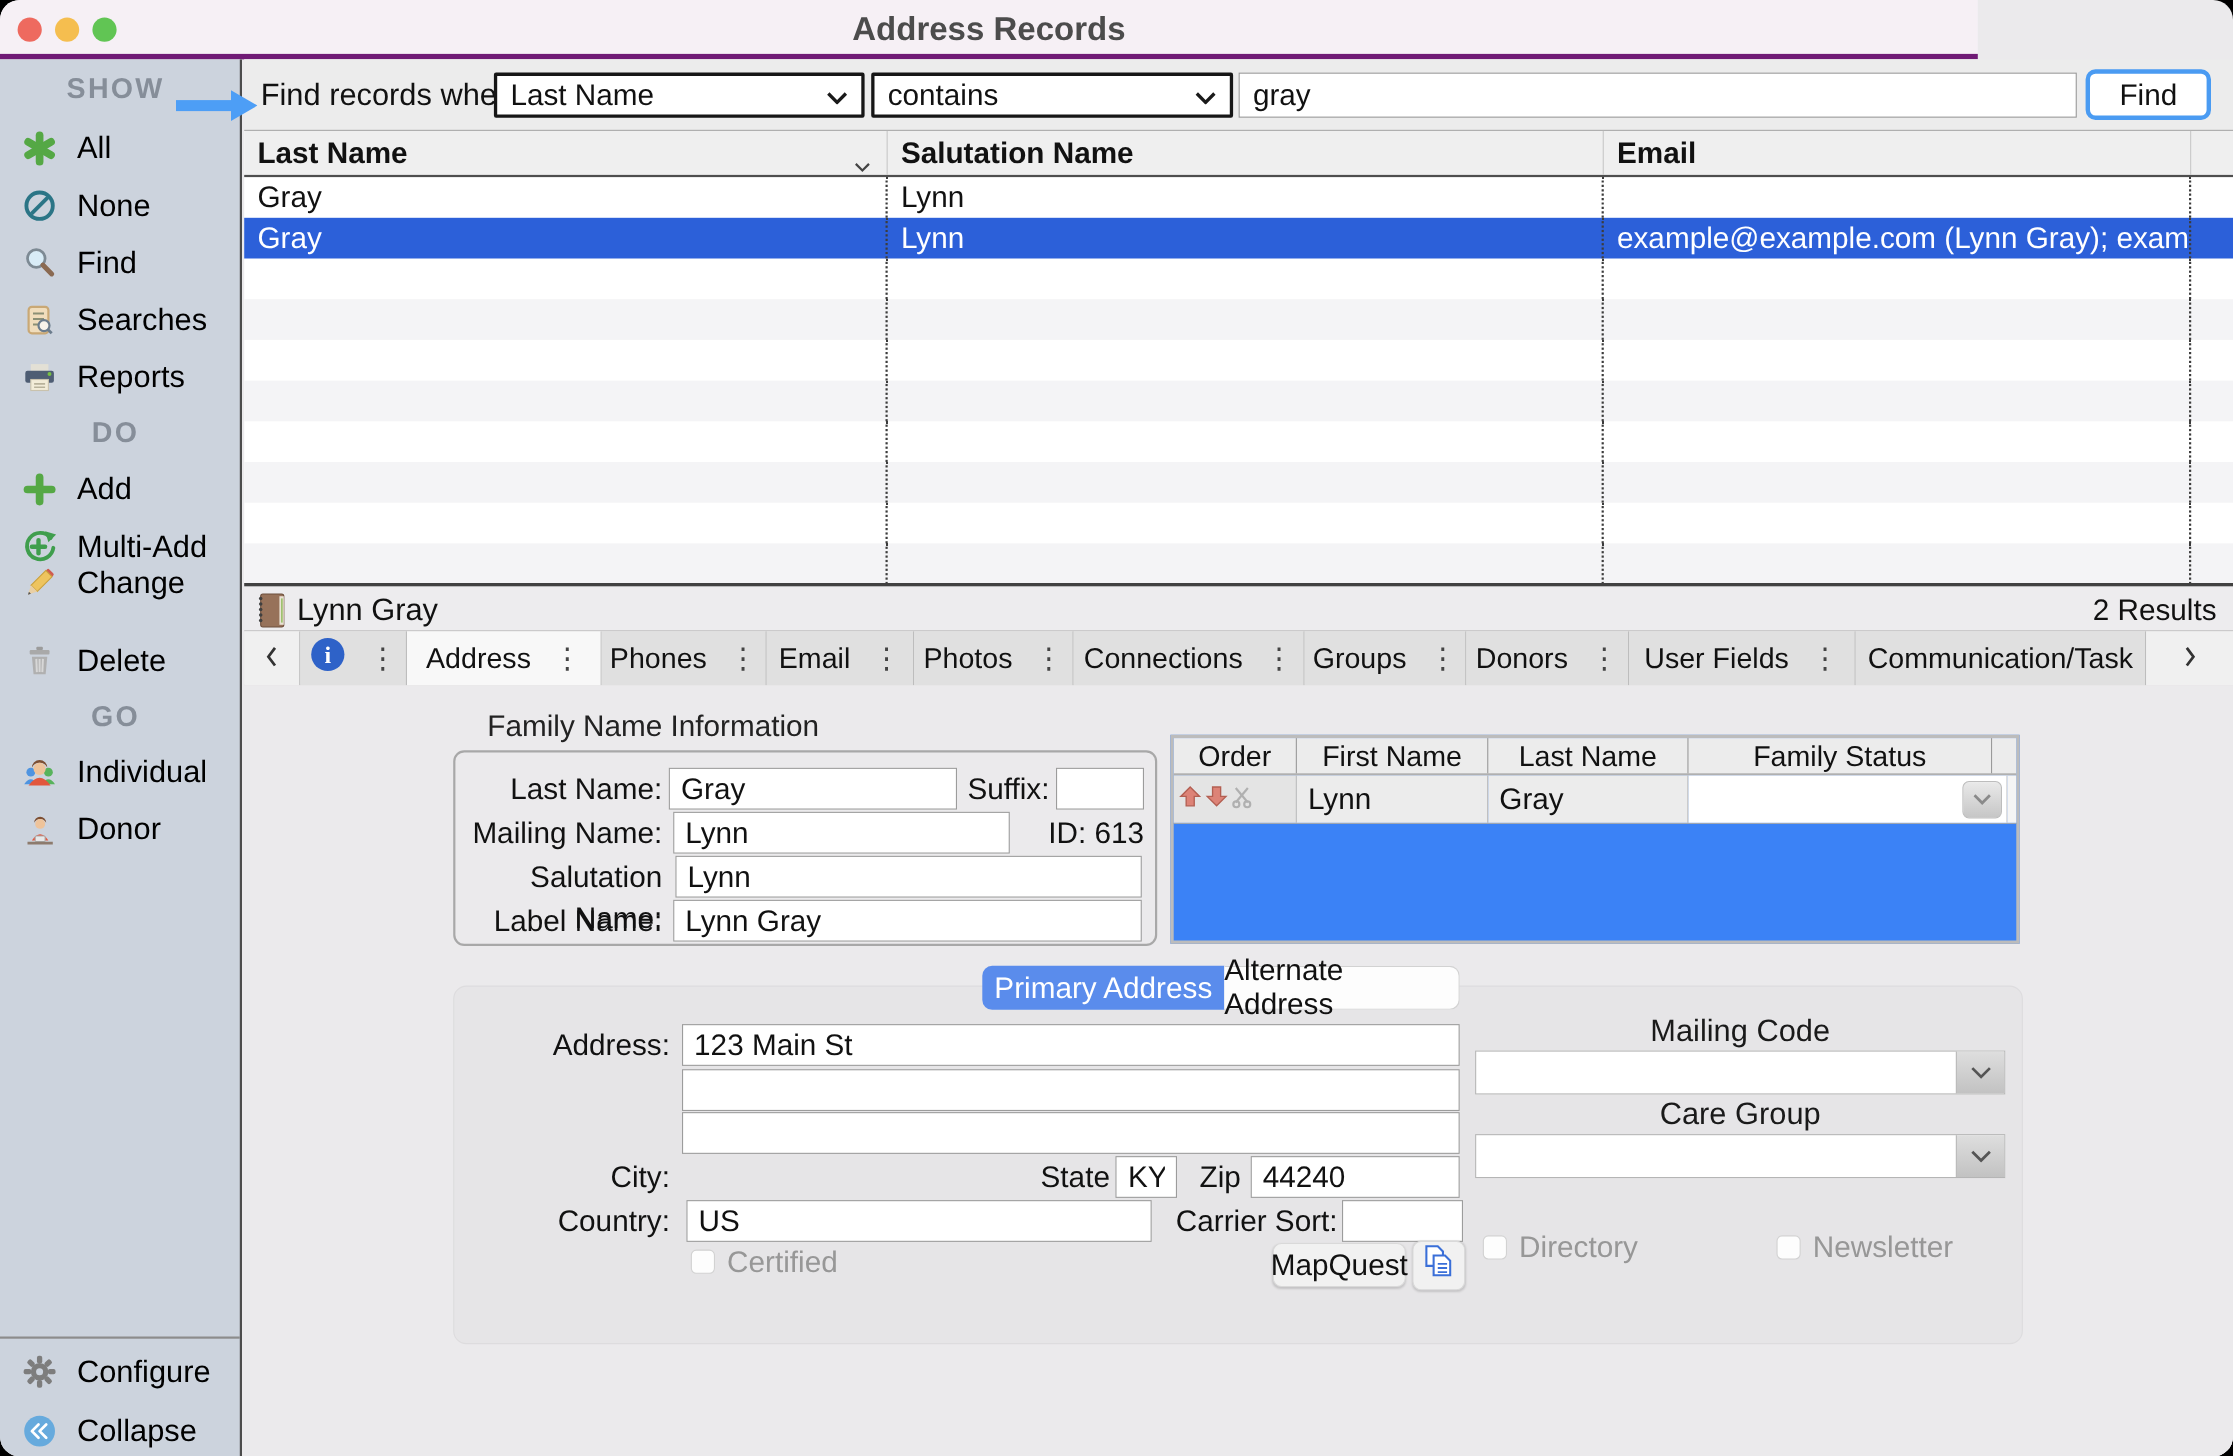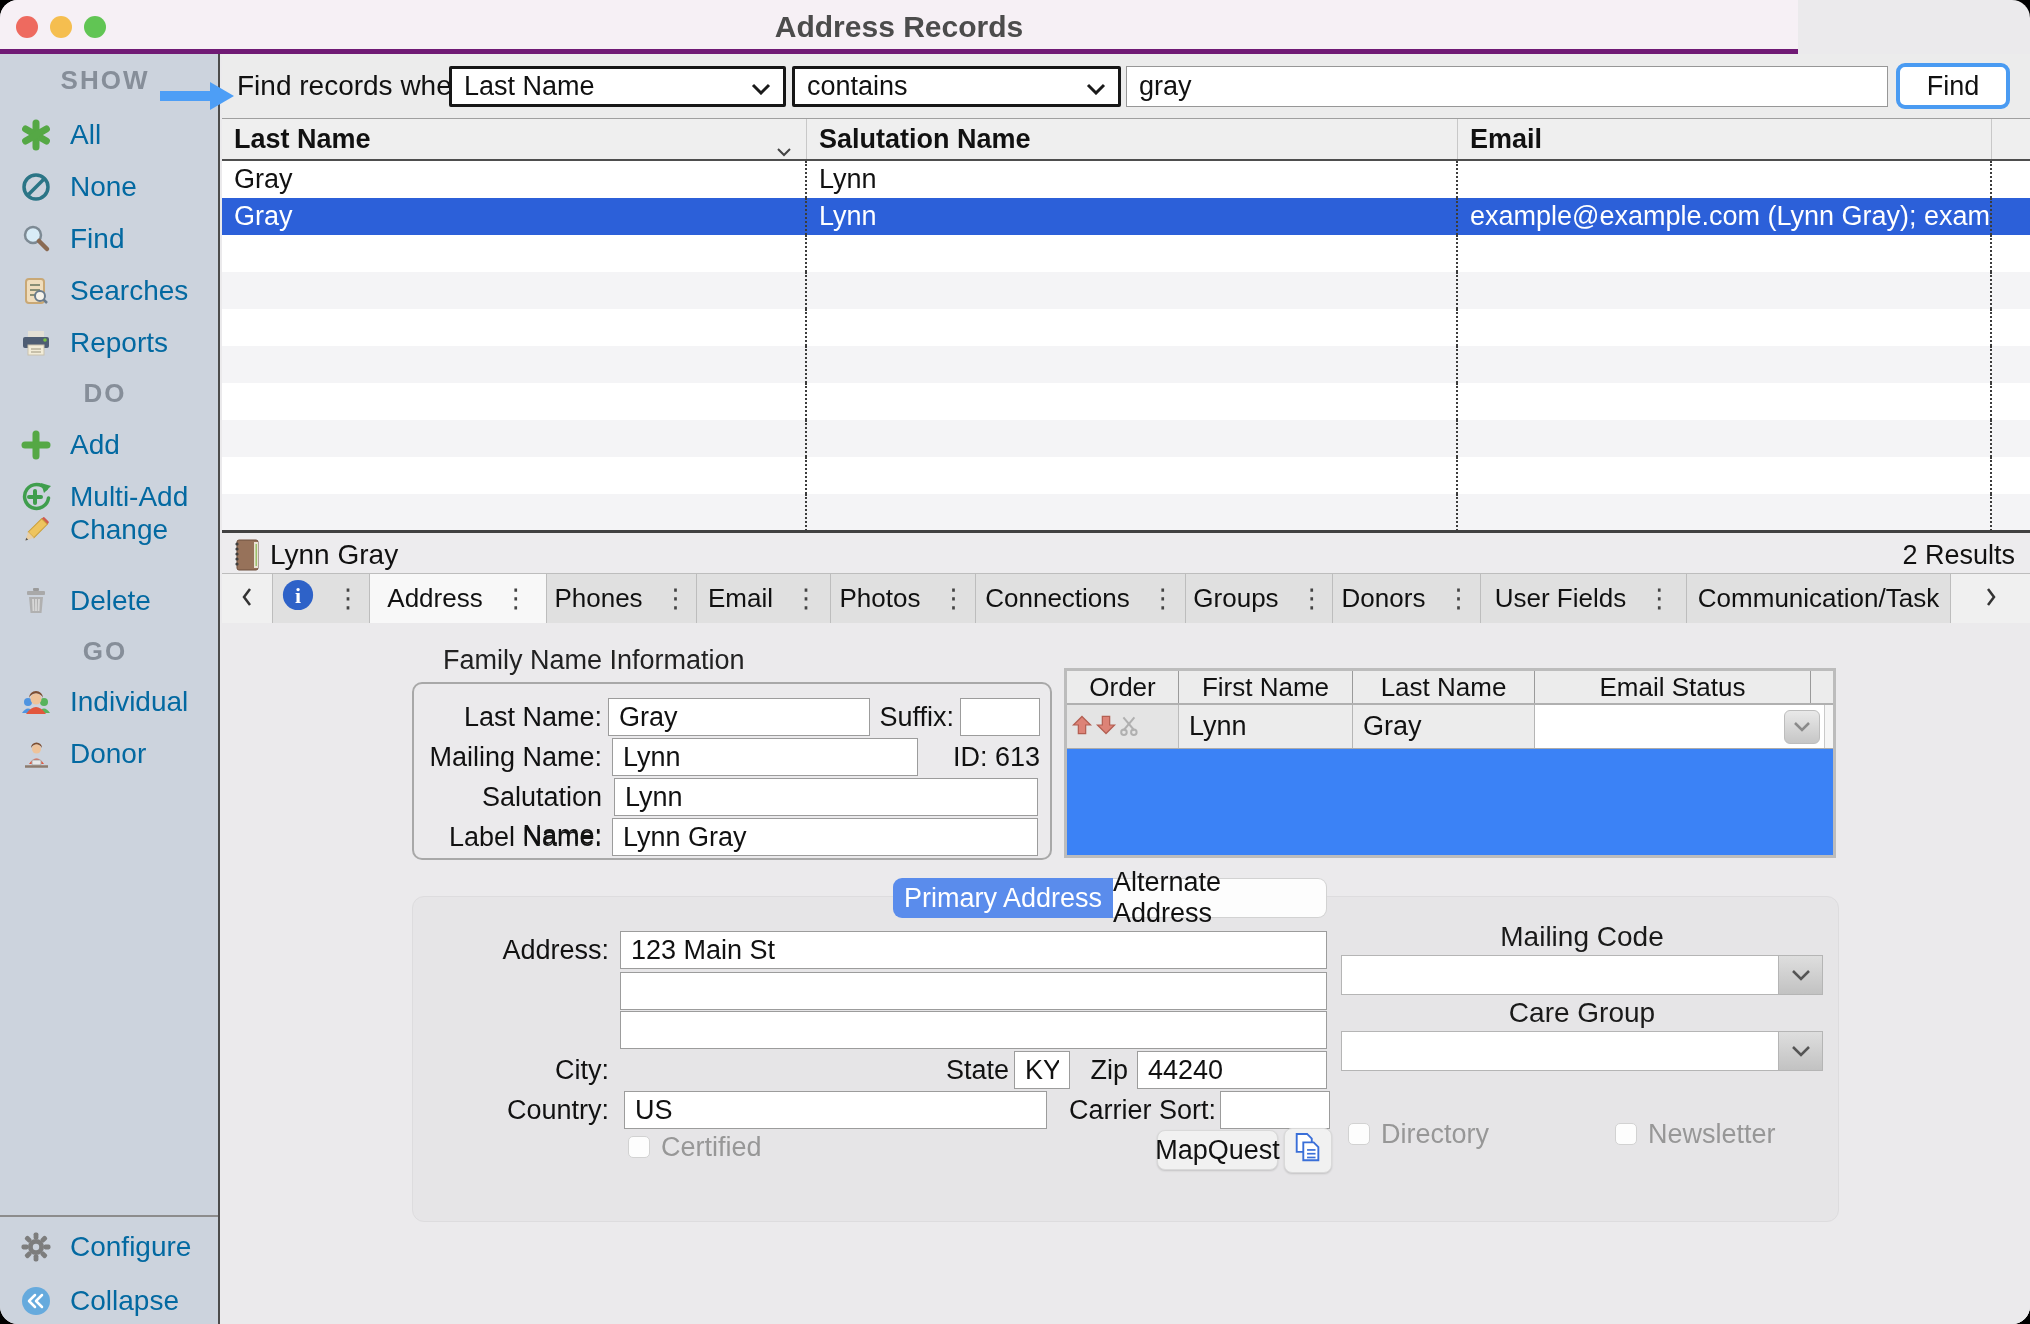--- a/index.html
+++ b/index.html
@@ -14,21 +14,21 @@
   .tl.red{background:#ee6a5f;}
   .tl.yellow{background:#f5be4f;}
   .tl.green{background:#61c554;}
   .wtitle{position:absolute;left:0;top:0;width:100%;height:54px;display:flex;align-items:center;justify-content:center;
     font-size:30px;font-weight:bold;color:#4c4c4c;}
 
   
   .sidebar{position:absolute;left:0;top:54px;width:220px;height:1270px;background:#ccd3dd;border-right:2px solid #4c4c4c;}
   .sb-header{position:absolute;left:0;width:210px;text-align:center;font-size:26px;font-weight:bold;color:#868e99;letter-spacing:2px;height:32px;line-height:32px;}
   .sb-item{position:absolute;left:0;width:220px;height:36px;display:flex;align-items:center;padding-left:20px;gap:18px;cursor:default;}
-  .sb-item .sb-label{font-size:28px;color:#0369a1;}
+  .sb-item .sb-label{font-size:28px;color:#000000;}
   .sb-icon{width:32px;height:32px;display:flex;align-items:center;justify-content:center;flex:none;}
   .sb-divider{position:absolute;left:0;top:1161px;width:218px;height:0;border-top:2px solid #8c8c8c;}
 
   
   .main{position:absolute;left:222px;top:54px;width:1808px;height:1270px;background:#ebeaec;}
 
   
   .findbar{position:absolute;left:0;top:0;width:1808px;height:64px;background:#ececec;}
   .fb-label{position:absolute;left:15px;top:0;height:64px;display:flex;align-items:center;font-size:28px;}
   .fb-select{position:absolute;top:12px;height:41px;background:#fff;border:3px solid #161616;border-radius:2px;
@@ -496,21 +496,21 @@
 
         <div class="flabel" style="left:0;top:134px;width:188px;">Label Name:</div>
         <input class="tinput" style="left: 198px; top: 134px; width: 426px;" readonly="" value="Lynn Gray">
       </div>
 
       <div class="ftable">
         <div class="ft-head">
           <div class="cell">Order</div>
           <div class="cell">First Name</div>
           <div class="cell">Last Name</div>
-          <div class="cell">Email Status</div>
+          <div class="cell">Family Status</div>
           <div class="cell"></div>
         </div>
         <div class="ft-row">
           <div class="ft-order">
             <span><svg viewBox="0 0 18 18" width="22" height="22">
                   <path d="M9 2 L16 9 H12 V16 H6 V9 H2 Z" fill="#dd8377" stroke="#b35f52" stroke-width="1"></path>
                 </svg></span>
             <span><svg viewBox="0 0 18 18" width="22" height="22" style="transform:rotate(180deg)">
                   <path d="M9 2 L16 9 H12 V16 H6 V9 H2 Z" fill="#dd8377" stroke="#b35f52" stroke-width="1"></path>
                 </svg></span>

